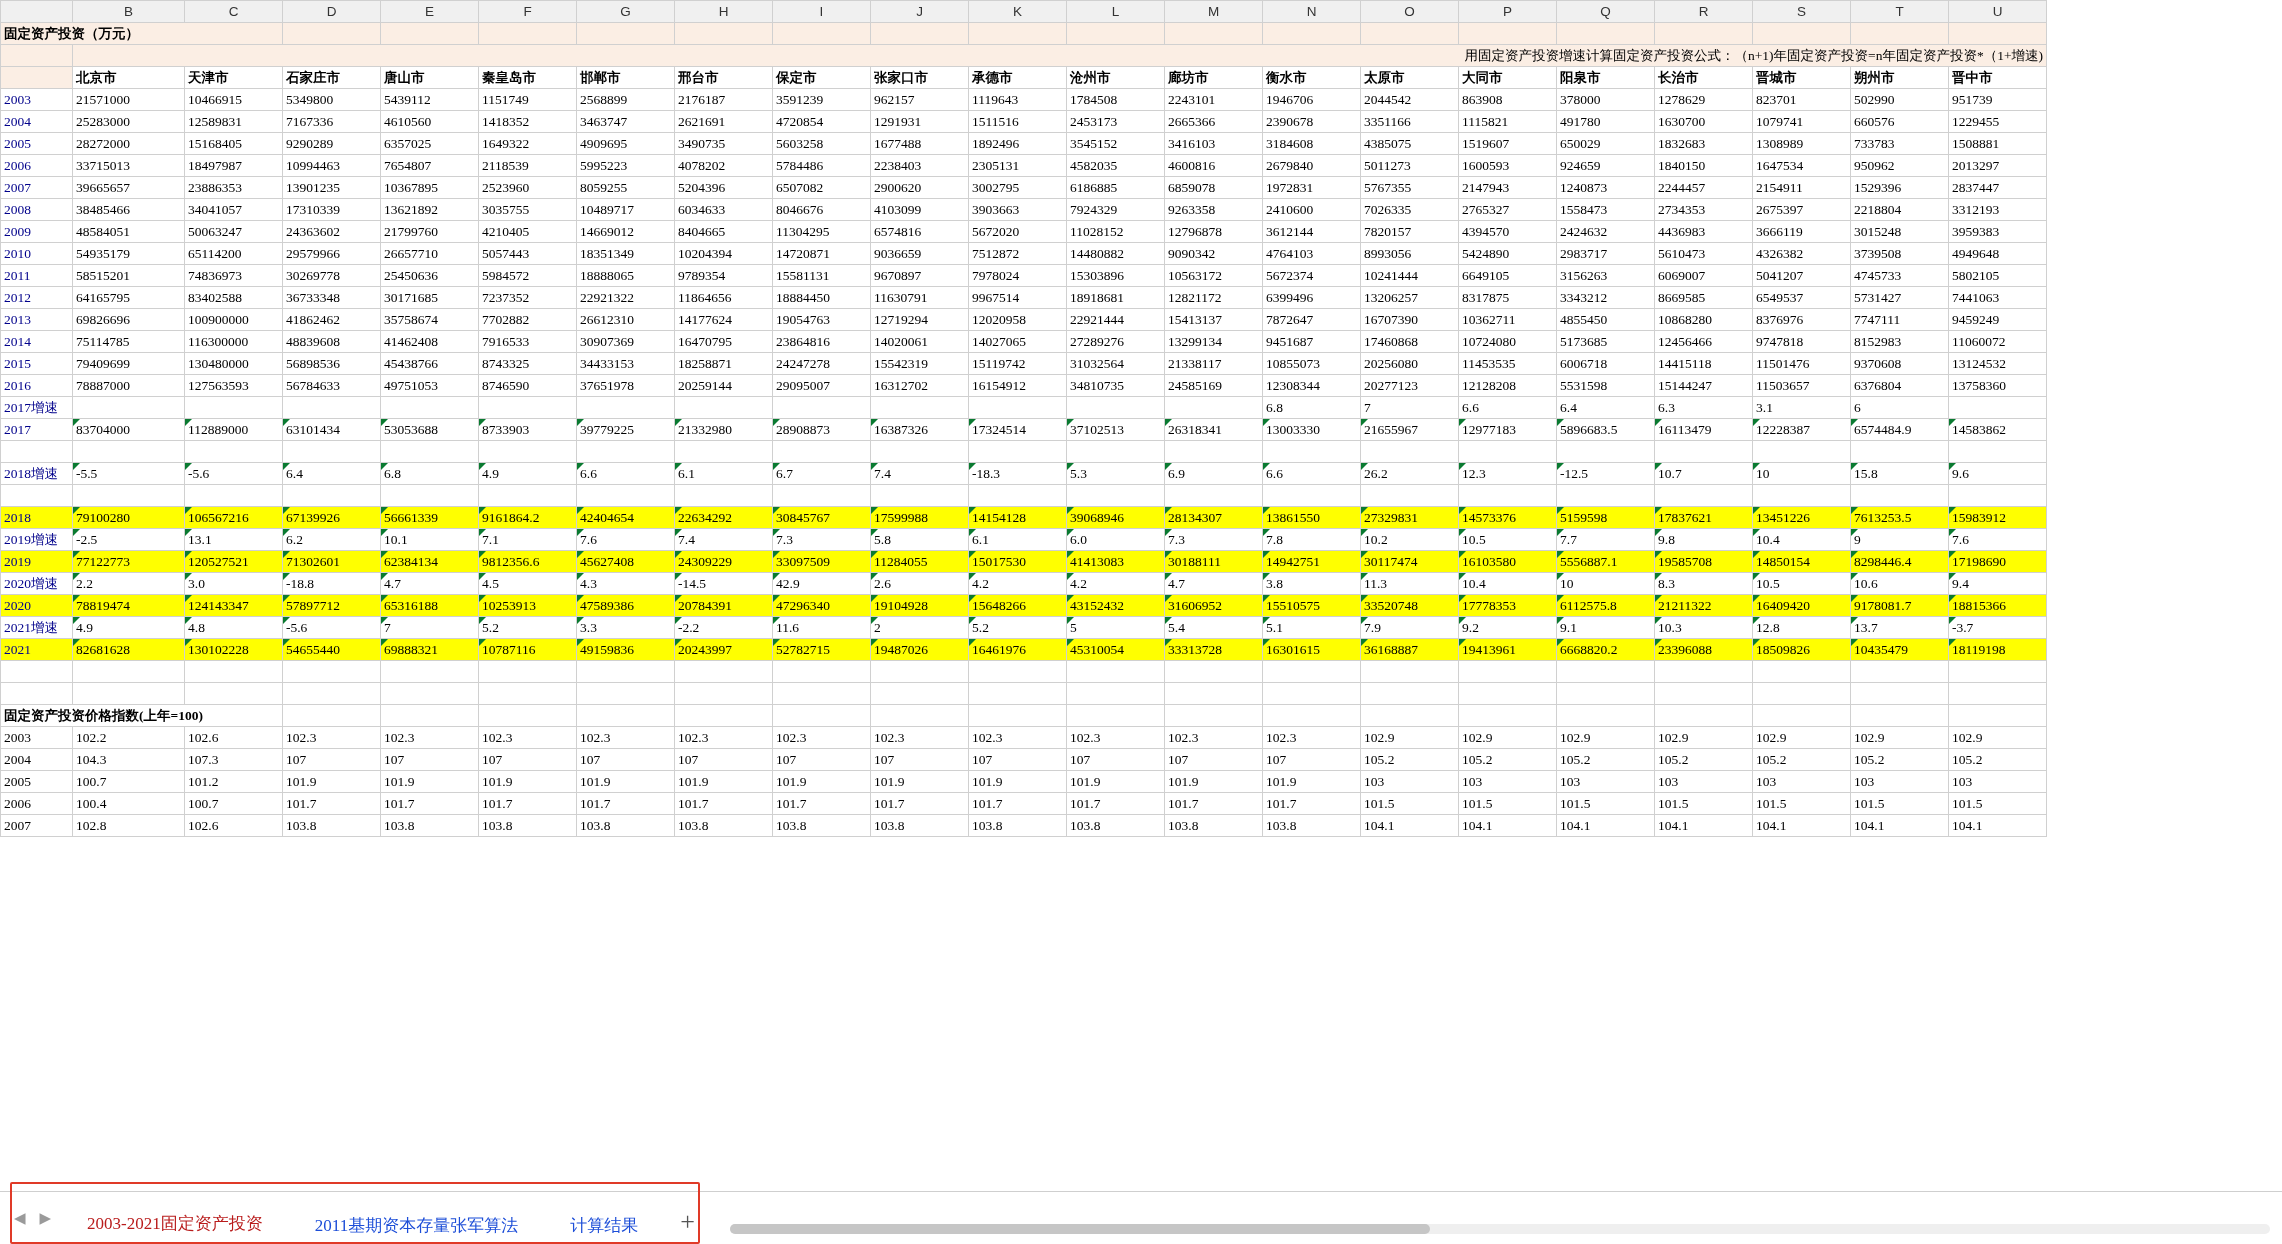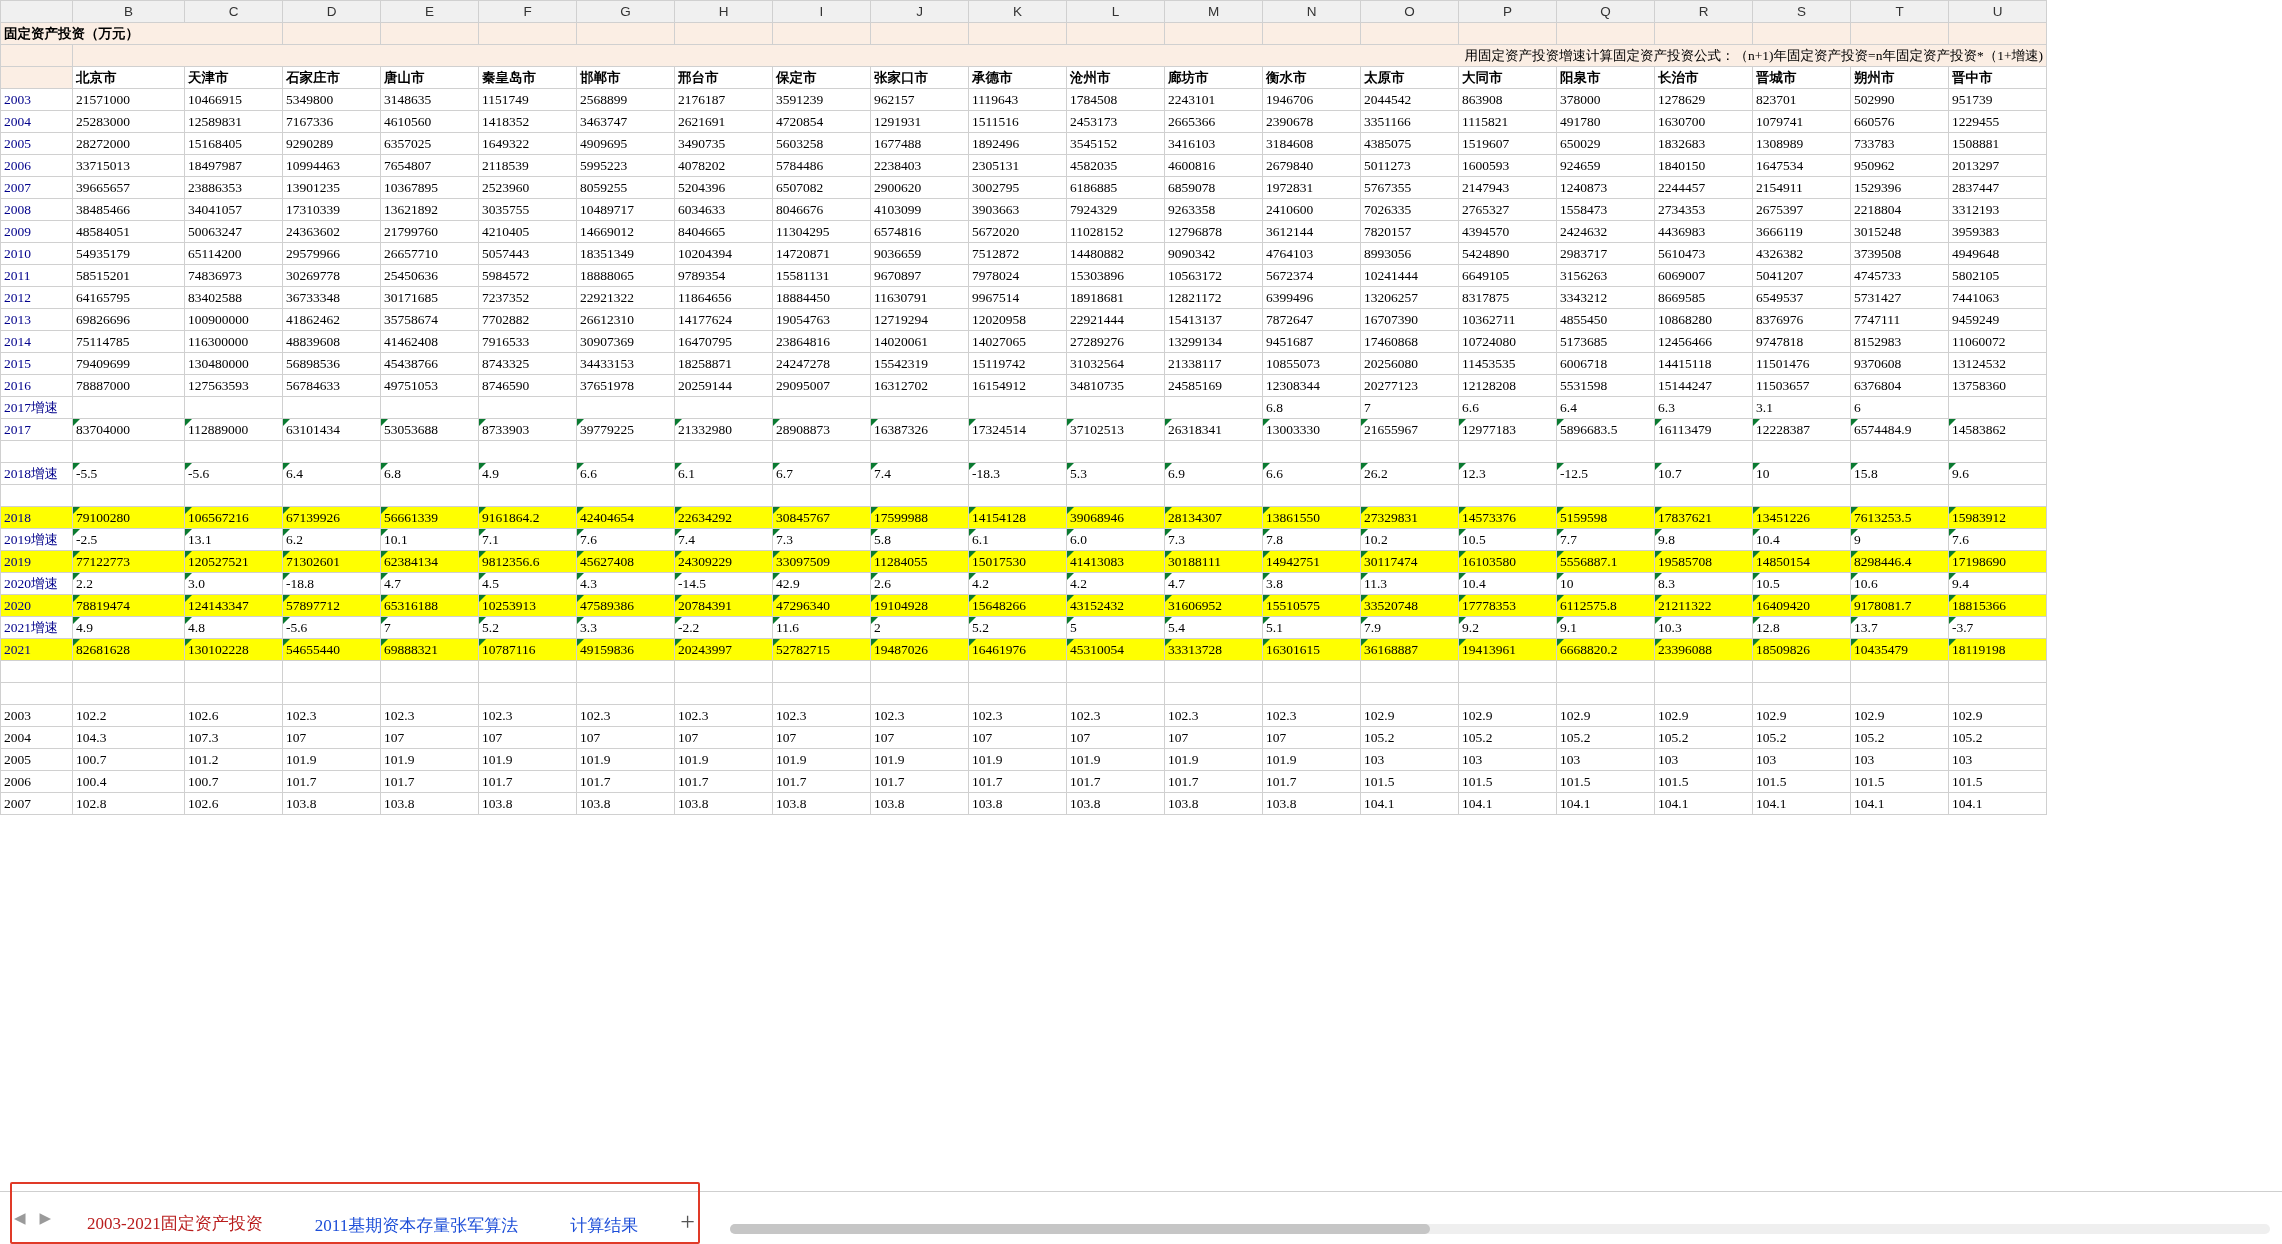--- a/index.html
+++ b/index.html
@@ -138,21 +138,21 @@
           <td class="cityhdr">长治市</td>
           <td class="cityhdr">晋城市</td>
           <td class="cityhdr">朔州市</td>
           <td class="cityhdr">晋中市</td>
         </tr>
         <tr>
           <td class="yearcell">2003</td>
           <td class="">21571000</td>
           <td class="">10466915</td>
           <td class="">5349800</td>
-          <td class="">3148635</td>
+          <td class="">5439112</td>
           <td class="">1151749</td>
           <td class="">2568899</td>
           <td class="">2176187</td>
           <td class="">3591239</td>
           <td class="">962157</td>
           <td class="">1119643</td>
           <td class="">1784508</td>
           <td class="">2243101</td>
           <td class="">1946706</td>
           <td class="">2044542</td>
@@ -758,20 +758,41 @@
           <td></td>
           <td></td>
           <td></td>
           <td></td>
           <td></td>
         </tr>
         <tr>
           <td></td>
           <td></td>
           <td></td>
+          <td></td>
+          <td></td>
+          <td></td>
+          <td></td>
+          <td></td>
+          <td></td>
+          <td></td>
+          <td></td>
+          <td></td>
+          <td></td>
+          <td></td>
+          <td></td>
+          <td></td>
+          <td></td>
+          <td></td>
+          <td></td>
+          <td></td>
+          <td></td>
+        </tr>
+        <tr>
+          <td colspan="3" style="font-weight:bold">固定资产投资价格指数(上年=100)</td>
           <td></td>
           <td></td>
           <td></td>
           <td></td>
           <td></td>
           <td></td>
           <td></td>
           <td></td>
           <td></td>
           <td></td>

